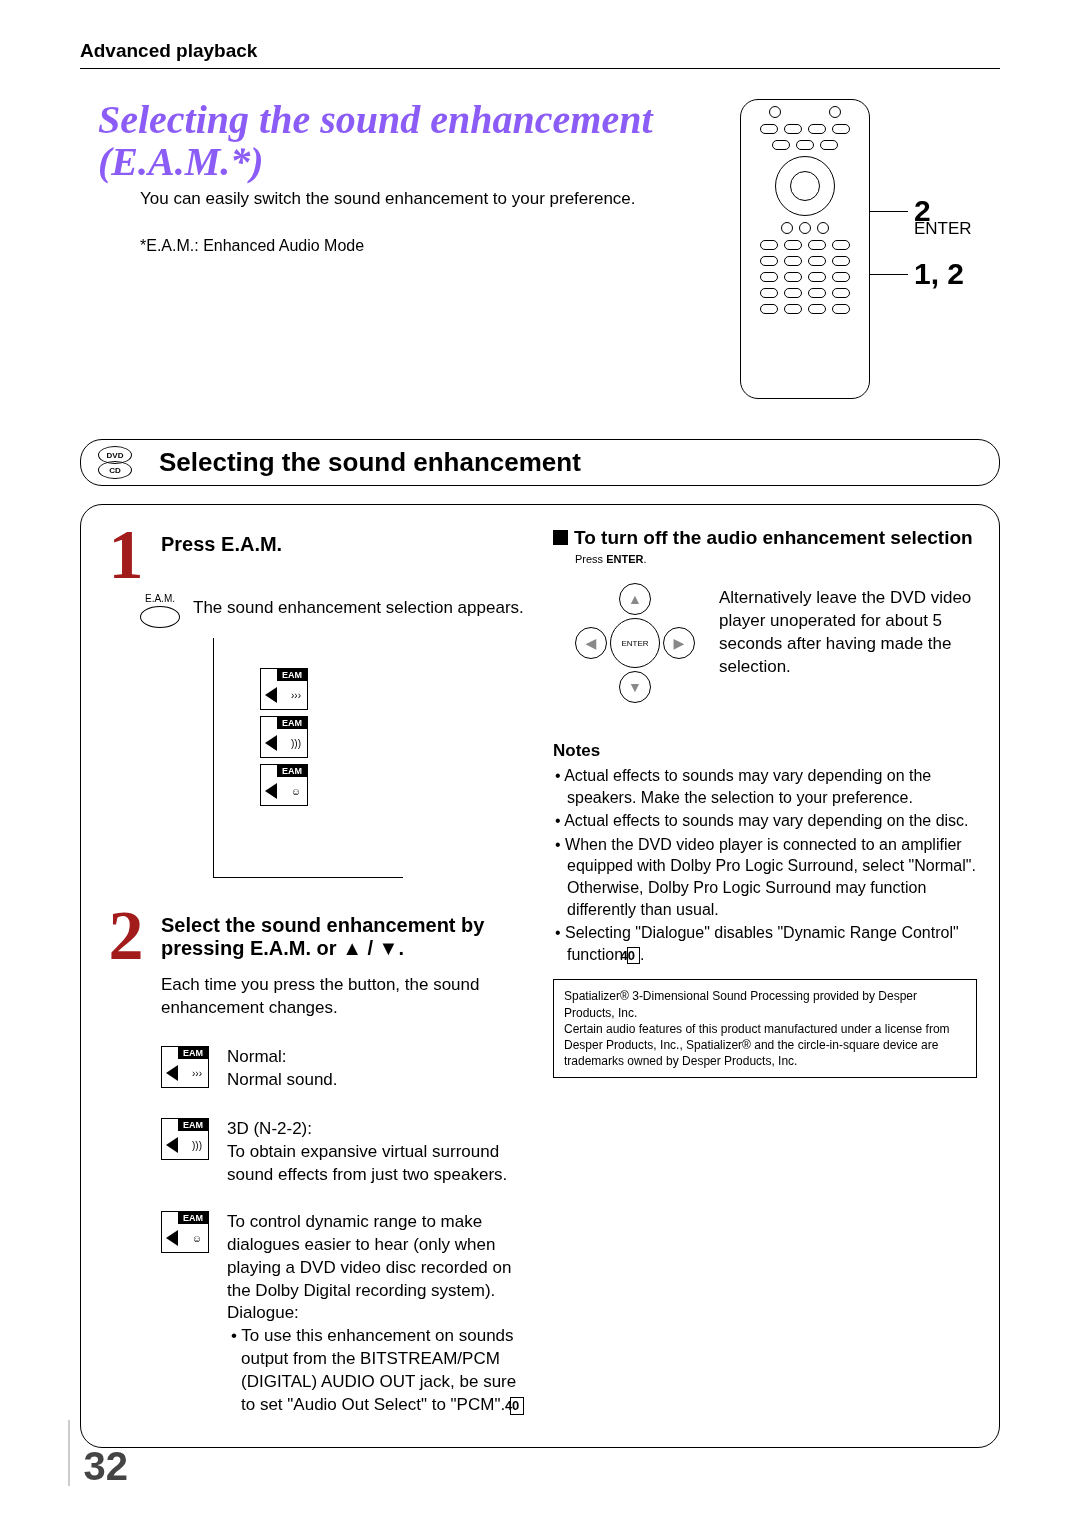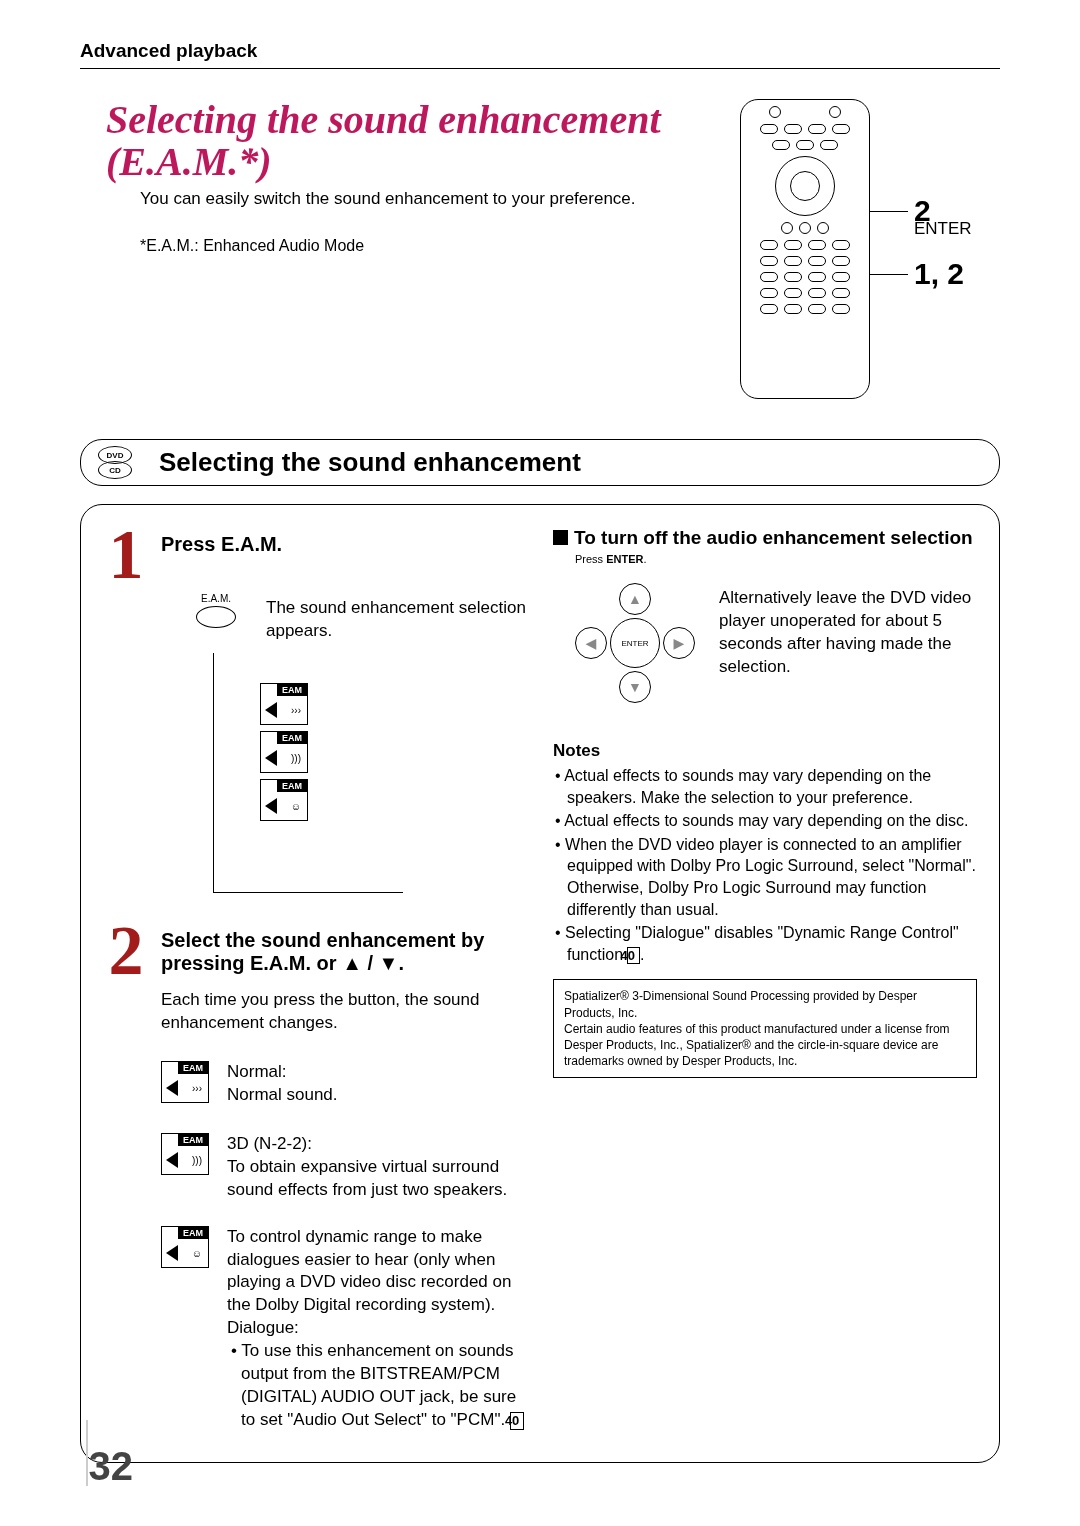--- a/index.html
+++ b/index.html
@@ -14,23 +14,23 @@
   }
   .section-head { font-weight: bold; font-size: 19px; margin-bottom: 6px; }
   .hr { border: none; border-top: 1.5px solid #000; margin-bottom: 30px; }
   .intro-row { display: flex; gap: 20px; align-items: flex-start; }
   .intro-left { flex: 1; }
   .page-title {
     font-family: "Times New Roman", Times, serif;
     font-style: italic;
     font-weight: bold;
     font-size: 40px;
-    color: #be185d;
+    color: #8b5cf6;
     line-height: 1.05;
-    margin-left: 26px;
+    margin-left: 18px;
   }
   .subtitle { font-size: 17px; margin-left: 60px; margin-top: 6px; }
   .footnote { font-size: 16px; margin-left: 60px; margin-top: 28px; }
   .remote-box { width: 260px; position: relative; }
   .remote {
     width: 130px; height: 300px;
     border: 1.5px solid #000; border-radius: 18px;
     position: relative; overflow: hidden;
   }
   .dot-row { display: flex; justify-content: center; gap: 6px; margin-top: 6px; }
@@ -95,21 +95,21 @@
   .dpad .up{top:0; left:44px;} .dpad .down{bottom:0; left:44px;}
   .dpad .left{left:0; top:44px;} .dpad .right{right:0; top:44px;}
   .notes-head { font-weight:bold; font-size:17px; margin-top:38px;}
   .notes-ul { font-size:16px; line-height:1.35; margin-top:4px;}
   .notes-ul div { text-indent:-12px; margin-left:14px; margin-bottom:2px;}
   .ref-box { display:inline-block; border:1.5px solid #000; padding:0 4px; font-size:13px; font-weight:bold; line-height:1.2;}
   .trademark {
     border:1px solid #000; font-size:12px; line-height:1.35;
     padding:8px 10px; margin-top:14px;
   }
-  .page-num-bar { position:absolute; left:86px; bottom:40px; display:flex; align-items:flex-end; gap:1px;}
+  .page-num-bar { position:absolute; left:68px; bottom:40px; display:flex; align-items:flex-end; gap:14px;}
   .pn-line { width:1.5px; height:66px; background:#ccc; }
   .pn { font-size:40px; font-weight:bold; color:#444; line-height:1; }
   .arrow { font-size:14px; }
 </style>
 </head>
 <body>
 
 <div class="section-head">Advanced playback</div>
 <hr class="hr">
 
@@ -199,21 +199,21 @@
 <div class="main-card">
 
   <div class="col">
 
     <div class="step-row">
       <div class="step-num">1</div>
       <div style="flex:1">
         <div class="step-head">Press E.A.M.</div>
       </div>
     </div>
-    <div style="display:flex; gap:27px; margin-left:90px;">
+    <div style="display:flex; gap:10px; margin-left:34px;">
       <div class="eam-btn">
         <div>E.A.M.</div>
         <div class="oval-btn"></div>
       </div>
       <div class="step-body" style="flex:1">The sound enhancement selection appears.</div>
     </div>
     <div class="screen-box">
       <div class="eam-icon">
           <div class="lab">EAM</div>
           <div class="spk"></div>

